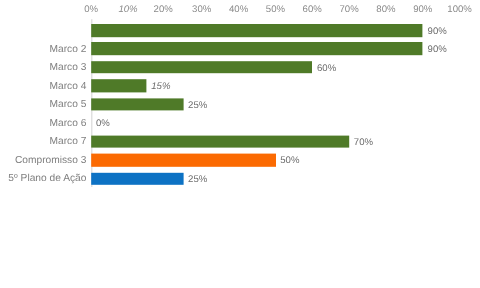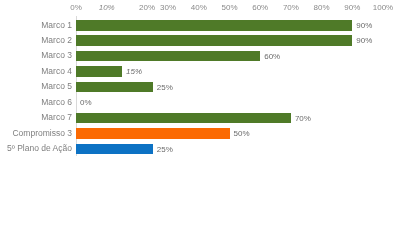--- a/index.html
+++ b/index.html
@@ -94,35 +94,34 @@
   }
 </style>
 </head>
 <body>
 
 <div class="chart-frame">
 
   <div class="axis-top">
       <span class="tick-label" style="left: 76px;">0%</span>
       <span class="tick-label" style="left: 106.7px; font-style: italic;">10%</span>
-      <span class="tick-label" style="left: 147px;">20%</span>
+      <span class="tick-label" style="left: 136px;">20%</span>
       <span class="tick-label" style="left: 168.1px;">30%</span>
       <span class="tick-label" style="left: 198.8px; text-align: right;">40%</span>
       <span class="tick-label" style="left: 229.5px;">50%</span>
       <span class="tick-label" style="left: 260.2px;">60%</span>
       <span class="tick-label" style="left: 290.9px;">70%</span>
       <span class="tick-label" style="left: 321.6px;">80%</span>
       <span class="tick-label" style="left: 352.3px;">90%</span>
       <span class="tick-label" style="left: 383px;">100%</span>
     </div>
 
   <div class="plot-body">
     <div class="axis-line" style="left:76px;"></div>
   <div class="row" style="top: 1.5px;">
-        <div class="cat-label">Marco 1</div>
         <div class="bar-wrap">
           <div class="bar" style="width: 276.3px; background: rgb(79, 122, 40);"></div>
           <span class="bar-value" style="left: 276.3px;">90%</span>
         </div>
       </div>
       <div class="row" style="top: 16.95px;">
         <div class="cat-label">Marco 2</div>
         <div class="bar-wrap">
           <div class="bar" style="width: 276.3px; background: rgb(79, 122, 40);"></div>
           <span class="bar-value" style="left: 276.3px;">90%</span>

